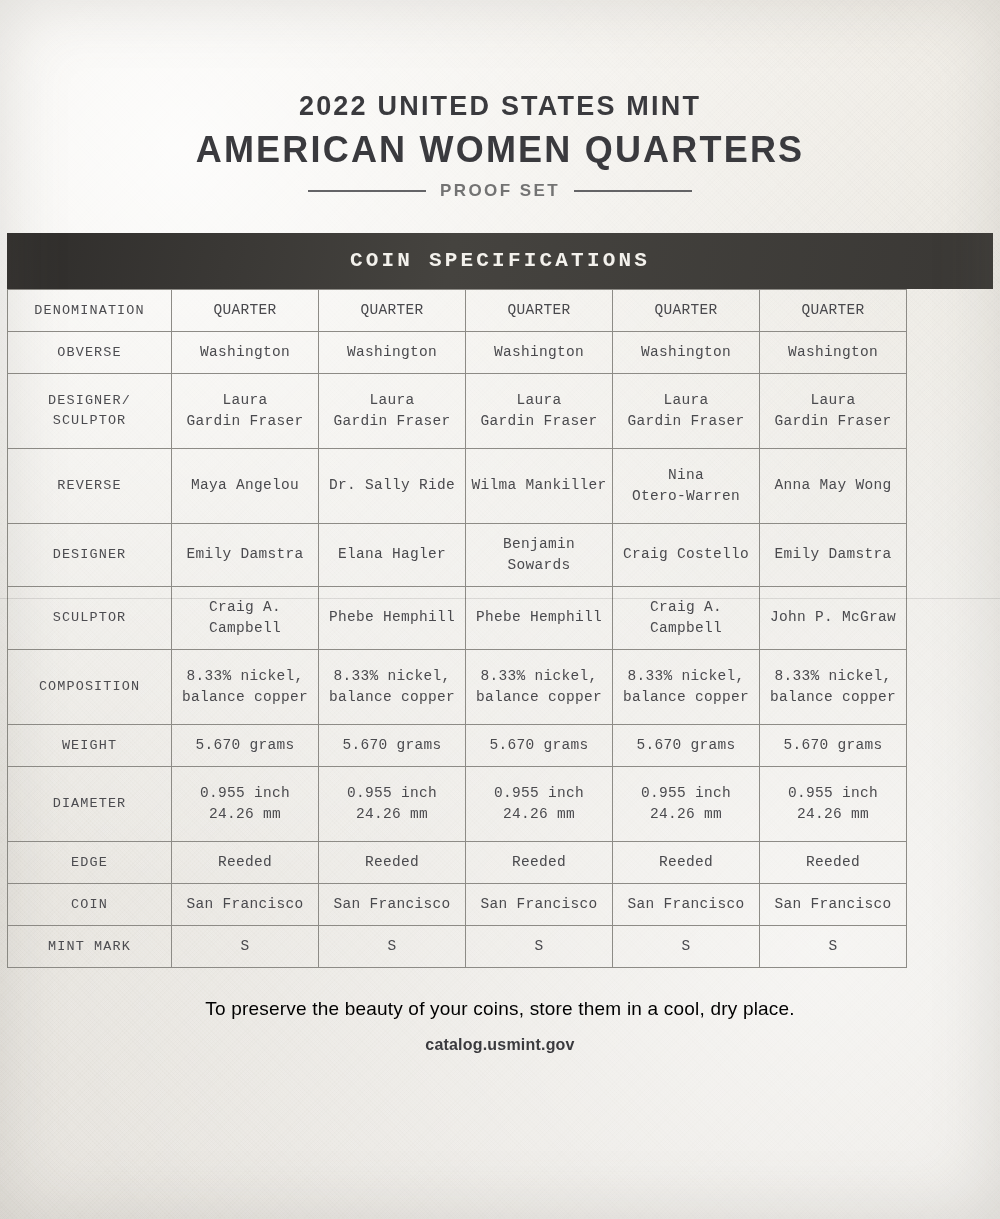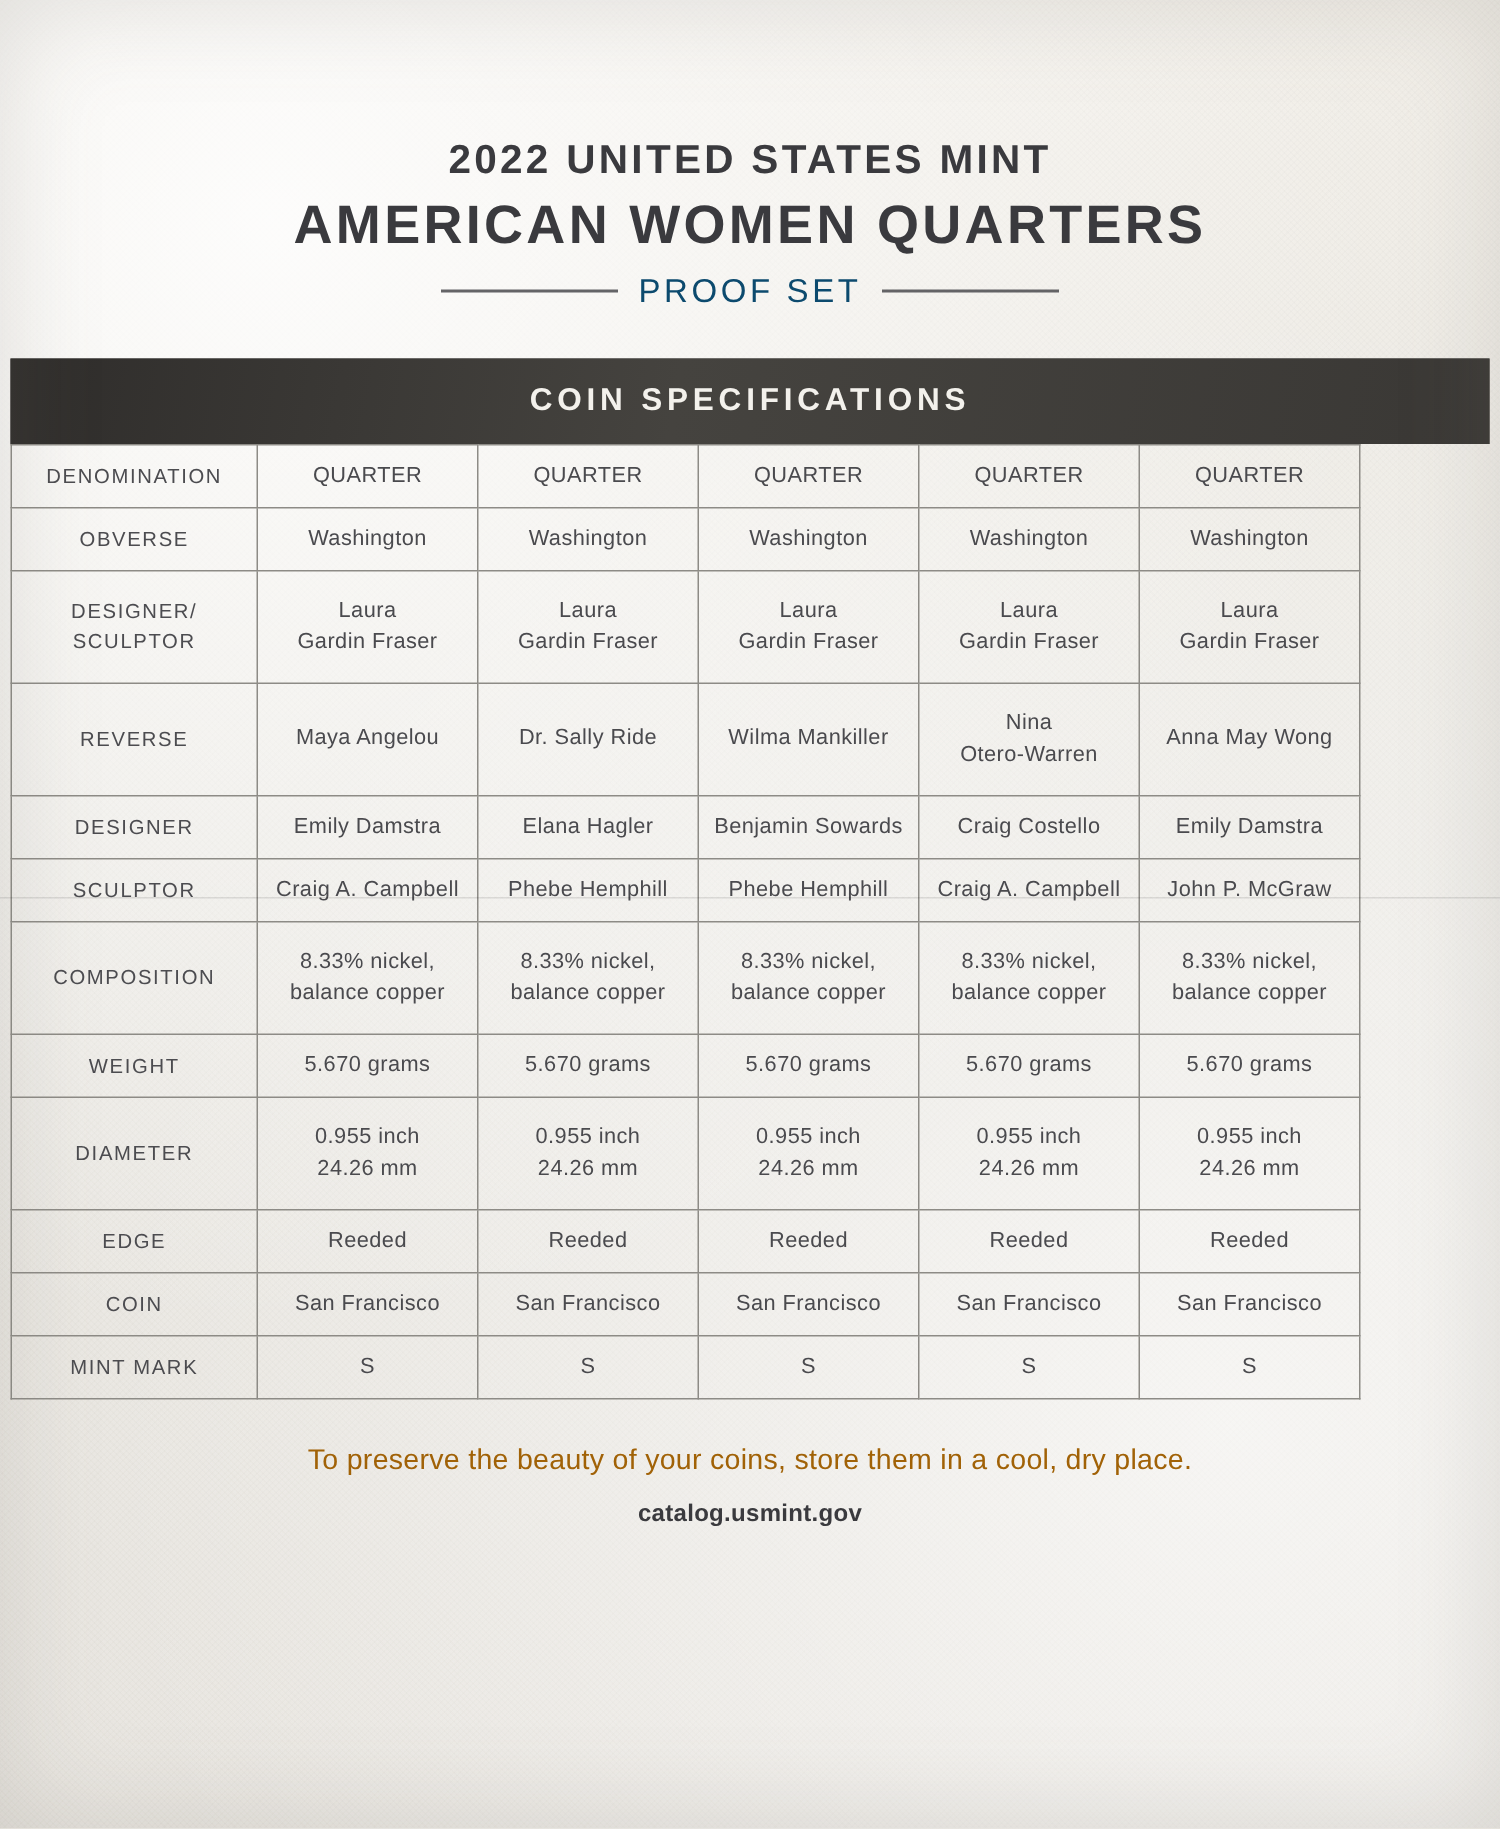--- a/index.html
+++ b/index.html
@@ -53,28 +53,29 @@
     margin-top: 6px;
     gap: 14px;
   }
   .rule {
     width: 118px;
     height: 2px;
     background: #4a4a4e;
     opacity: .85;
   }
   .proof-word {
-    font-size: 22px;
+    font-size: 17px;
     letter-spacing: 2.4px;
-    font-weight: normal;
-    color: #0c4a6e;
+    font-weight: bold;
+    color: #737373;
   }
   .table-wrap {
     margin: 32px auto 0 auto;
     width: 986px;
+    font-family: Liberation Mono, monospace;
   }
   .spec-header {
     background: #3d3b38;
     color: #f3f1ec;
     text-align: center;
     font-size: 21px;
     letter-spacing: 3.2px;
     font-weight: bold;
     padding: 16px 0 17px 0;
     background-image: linear-gradient(100deg, #2f2d2b 0%, #45433f 45%, #3a3835 100%);
@@ -100,21 +101,21 @@
     font-size: 13.5px;
     color: #4c4c50;
   }
   .row-tall td { height: 54px; }
   .footer {
     margin-top: 30px;
     text-align: center;
   }
   .footer-note {
     font-size: 19px;
-    color: #a16207;
+    color: #000000;
     letter-spacing: .2px;
     margin-top: 16px;
   }
   .footer-url {
     margin-top: 16px;
     font-size: 16px;
     font-weight: bold;
     color: #3a3a3e;
     letter-spacing: .2px;
   }

